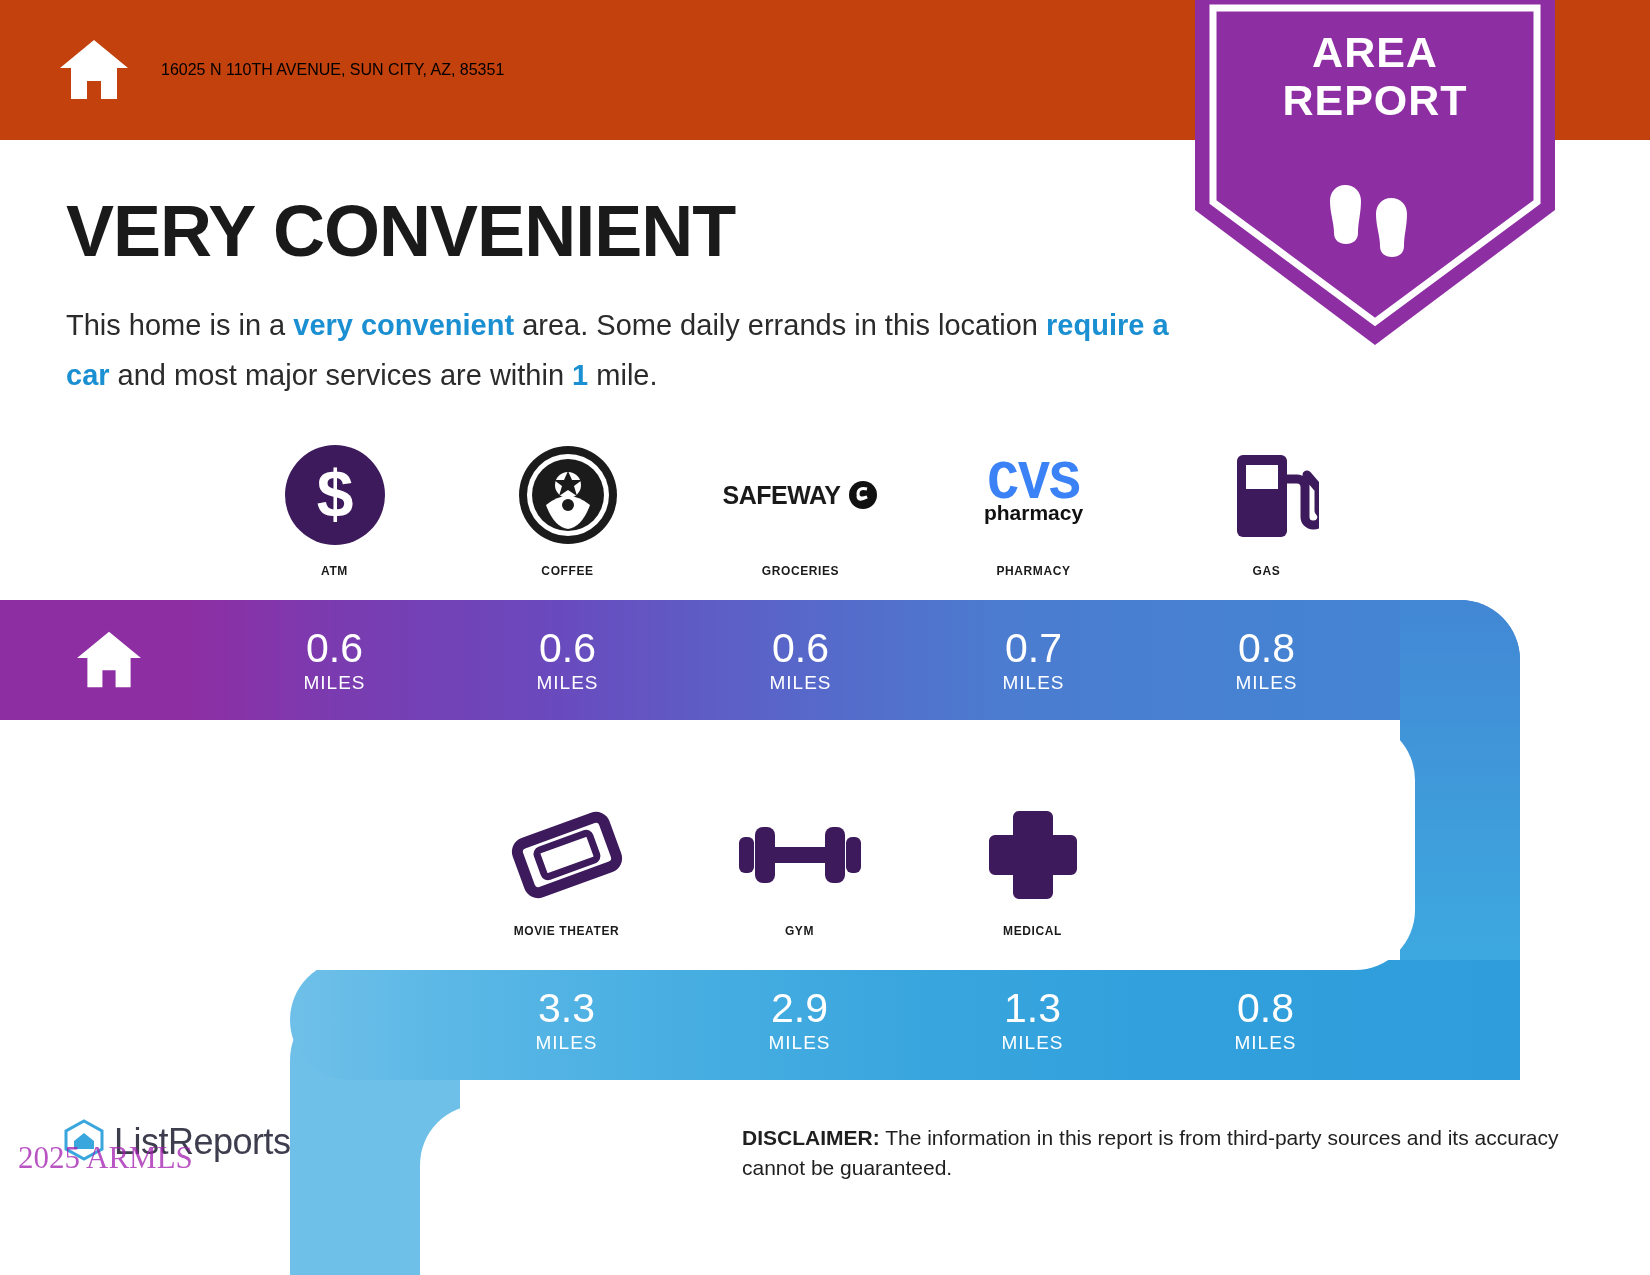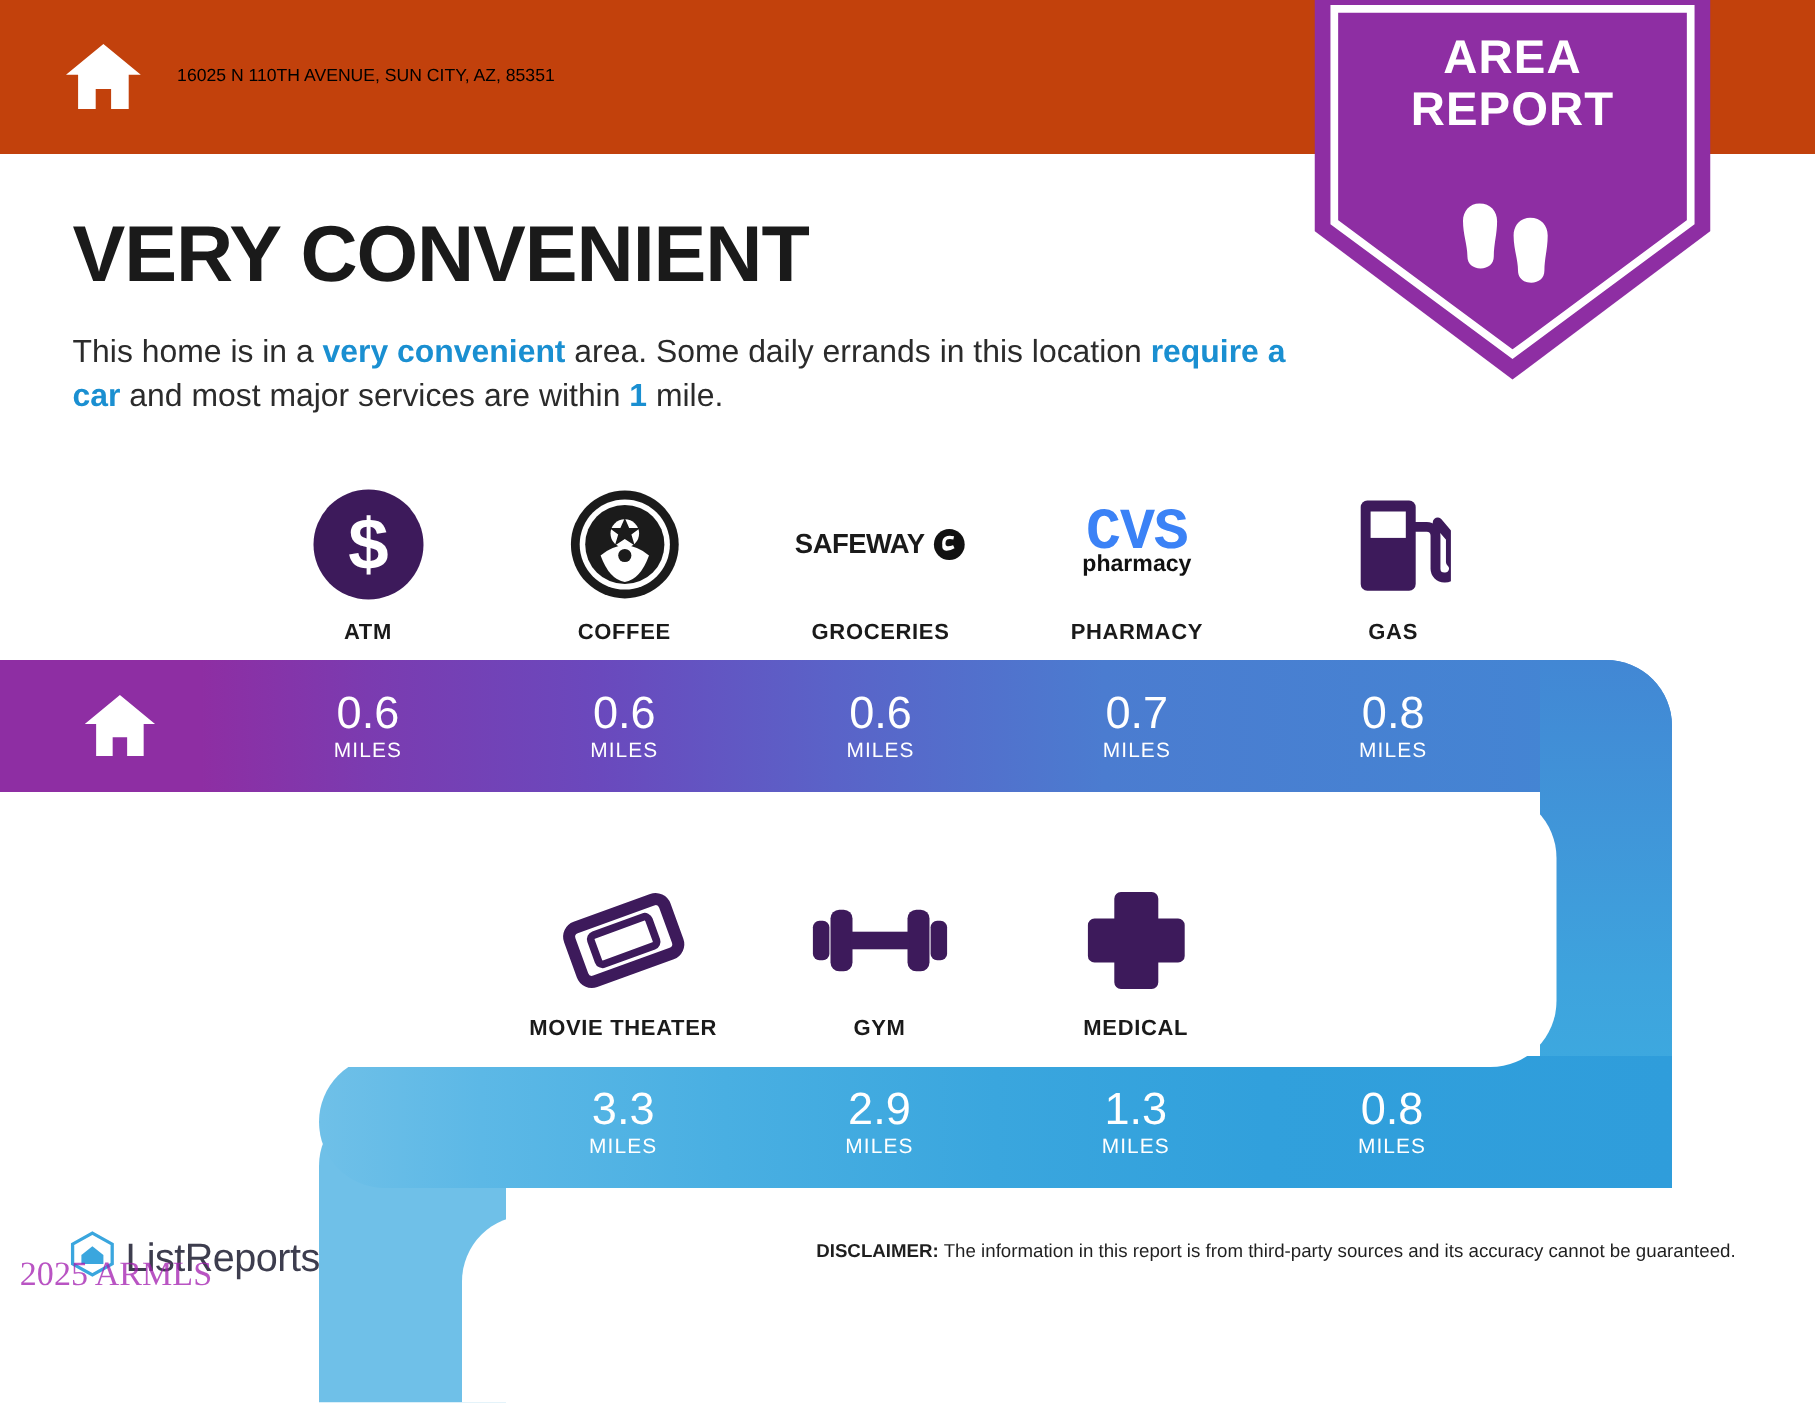--- a/index.html
+++ b/index.html
@@ -68,21 +68,21 @@
     font-weight: bold;
     color: #1a1a1a;
     letter-spacing: -1px;
   }
   .subtext {
     position: absolute;
     left: 66px;
     top: 300px;
     width: 1110px;
     font-size: 29px;
-    line-height: 40px;
+    line-height: 50px;
     color: #2b2b2b;
   }
   .subtext b.accent {
     color: #1a8fd1;
   }
 
   
   .row-icons {
     position: absolute;
     display: flex;
@@ -92,21 +92,21 @@
     text-align: center;
   }
   .cell .glyph {
     height: 110px;
     display: flex;
     align-items: center;
     justify-content: center;
   }
   .cell .caption {
     margin-top: 14px;
-    font-size: 20px;
+    font-size: 12px;
     font-weight: bold;
     color: #1a1a1a;
     letter-spacing: 0.6px;
   }
 
   .icons-top { left: 218px; top: 440px; }
   .icons-bottom { left: 450px; top: 800px; }
 
   
   .bar {
@@ -231,21 +231,21 @@
     color: #a21caf;
     opacity: .75;
     font-family: "Liberation Serif", serif;
     z-index: 6;
   }
   .disclaimer {
     position: absolute;
     left: 742px;
     top: 1123px;
     width: 860px;
-    font-size: 17px;
+    font-size: 21px;
     line-height: 30px;
     color: #1f1f1f;
     z-index: 5;
   }
   .disclaimer b { font-weight: bold; }
 
   .safeway-wrap {
     display: flex;
     align-items: center;
     justify-content: center;

